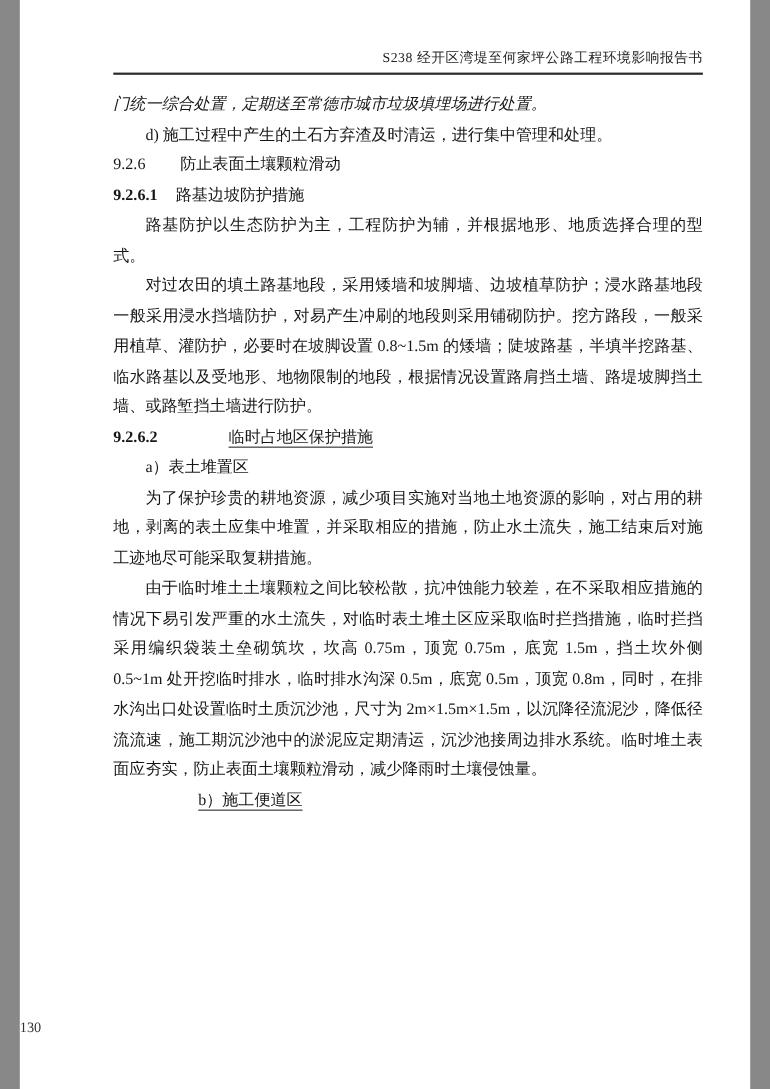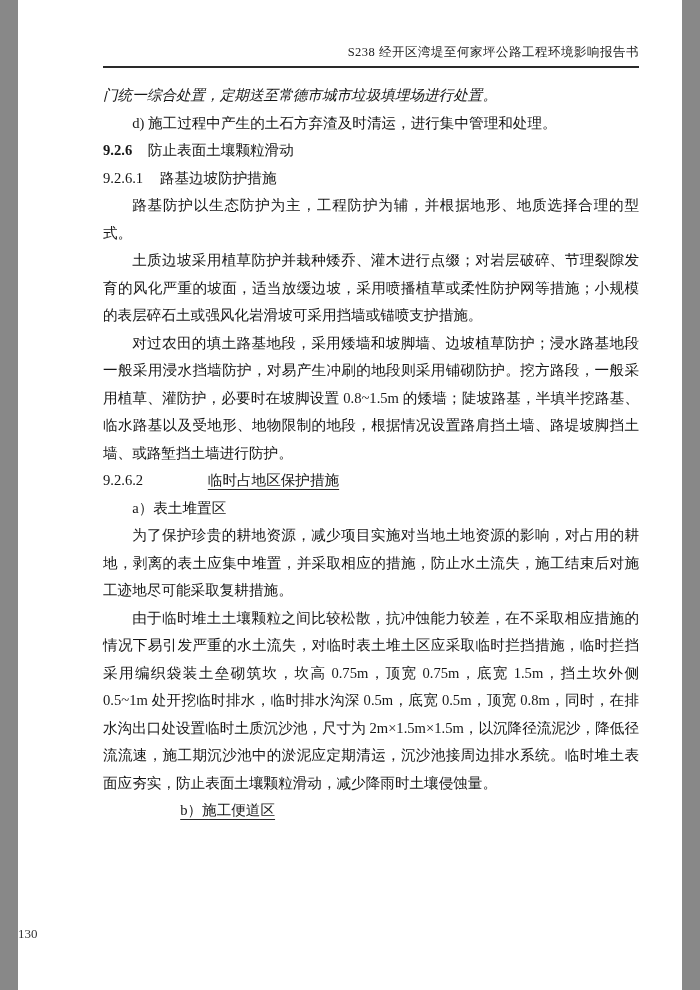--- a/index.html
+++ b/index.html
@@ -33,22 +33,22 @@
     width: 536px;
     font-size: 14.6px;
     line-height: 27.5px;
     text-align: justify;
     color: #161616;
   }
   .para { text-indent: 2em; }
   .para.no-indent { text-indent: 0; font-style: italic; }
   .heading { text-indent: 0; }
   .heading .h-num { display: inline-block; }
-  .heading.lvl3 .h-num { margin-right: 12px; font-weight: bold; }
-  .heading.lvl4 .h-num { margin-right: 13px; }
+  .heading.lvl3 .h-num { margin-right: 28px; }
+  .heading.lvl4 .h-num { margin-right: 13px; font-weight: bold; }
   .u {
     text-decoration: underline;
     text-underline-offset: 4px;
     text-decoration-thickness: 1px;
     text-decoration-color: #2a2a2a;
     padding-left: 48px;
   }
   .footer {
     position: absolute;
     bottom: 48px;
@@ -78,21 +78,20 @@
       <span class="h-title">防止表面土壤颗粒滑动</span>
     </div>
 
     <div class="heading lvl4">
       <span class="h-num">9.2.6.1</span>
       <span class="h-title">路基边坡防护措施</span>
     </div>
 
     <div class="para">路基防护以生态防护为主，工程防护为辅，并根据地形、地质选择合理的型式。</div>
 
-    <div class="para">土质边坡采用植草防护并栽种矮乔、灌木进行点缀；对岩层破碎、节理裂隙发育的风化严重的坡面，适当放缓边坡，采用喷播植草或柔性防护网等措施；小规模的表层碎石土或强风化岩滑坡可采用挡墙或锚喷支护措施。</div>
 
     <div class="para">对过农田的填土路基地段，采用矮墙和坡脚墙、边坡植草防护；浸水路基地段一般采用浸水挡墙防护，对易产生冲刷的地段则采用铺砌防护。挖方路段，一般采用植草、灌防护，必要时在坡脚设置 0.8~1.5m 的矮墙；陡坡路基，半填半挖路基、临水路基以及受地形、地物限制的地段，根据情况设置路肩挡土墙、路堤坡脚挡土墙、或路堑挡土墙进行防护。</div>
 
     <div class="heading lvl4">
       <span class="h-num">9.2.6.2</span>
       <span class="h-title u">临时占地区保护措施</span>
     </div>
 
     <div class="para">a）表土堆置区</div>
 

